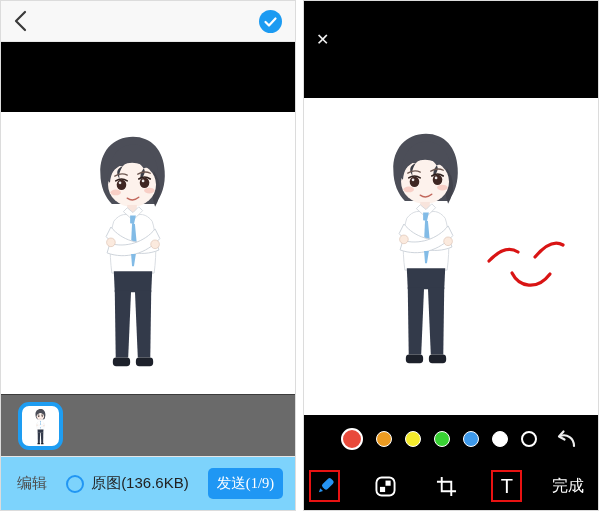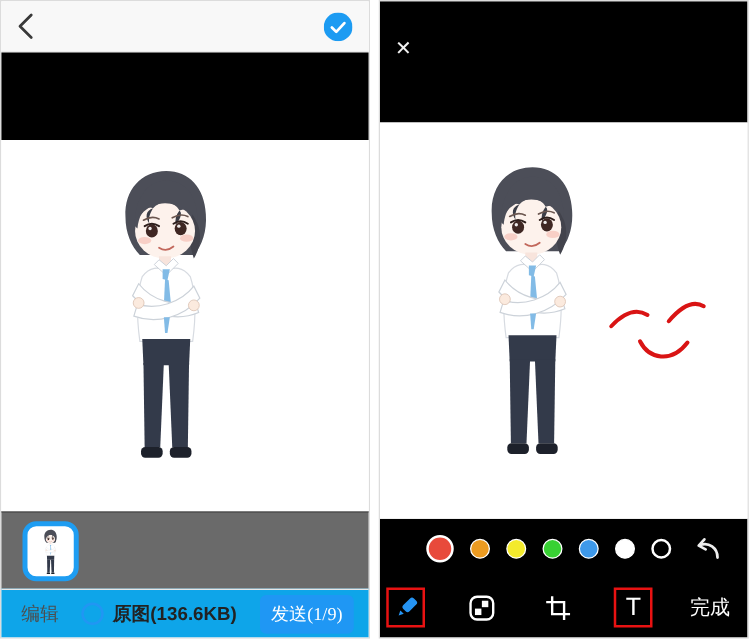--- a/index.html
+++ b/index.html
@@ -27,26 +27,26 @@
   .black-strip { height:70px; background:#000; }
   .canvas { position:relative; flex:1; background:#fff; overflow:hidden; }
   .boy-large { position:absolute; }
   .thumb-strip { height:62px; background:#6a6a6a; border-top:1px solid #3c3c3c; }
   .thumb {
     position:absolute; margin:7px 0 0 17px; width:45px; height:48px;
     background:#fff; border:4px solid #1e9df2; border-radius:11px;
     display:flex; align-items:center; justify-content:center; cursor:pointer;
   }
   .bottombar {
-    height:39px; background:#0ea5e9; border-top:1px solid #e6e6e6;
+    height:54px; background:#7dd3fc; border-top:1px solid #e6e6e6;
     display:flex; align-items:center; padding:0 12px 0 16px;
   }
   .edit-label { font-size:15px; color:#4d4d4d; cursor:pointer; }
   .original-toggle {
-    display:flex; align-items:center; gap:7px; margin:0 auto; cursor:pointer;font-weight:bold;
+    display:flex; align-items:center; gap:7px; margin:0 auto; cursor:pointer;
   }
   .radio {
     width:18px; height:18px; border:2px solid #2196f3; border-radius:50%;
     background:transparent; display:inline-block;
   }
   .original-label { font-size:15px; color:#222; }
   .send-btn {
     background:#1f97f4; color:#fff; font-size:14.5px; border:none;
     border-radius:5px; padding:6px 9px; cursor:pointer;
     font-family:Liberation Serif, serif;

